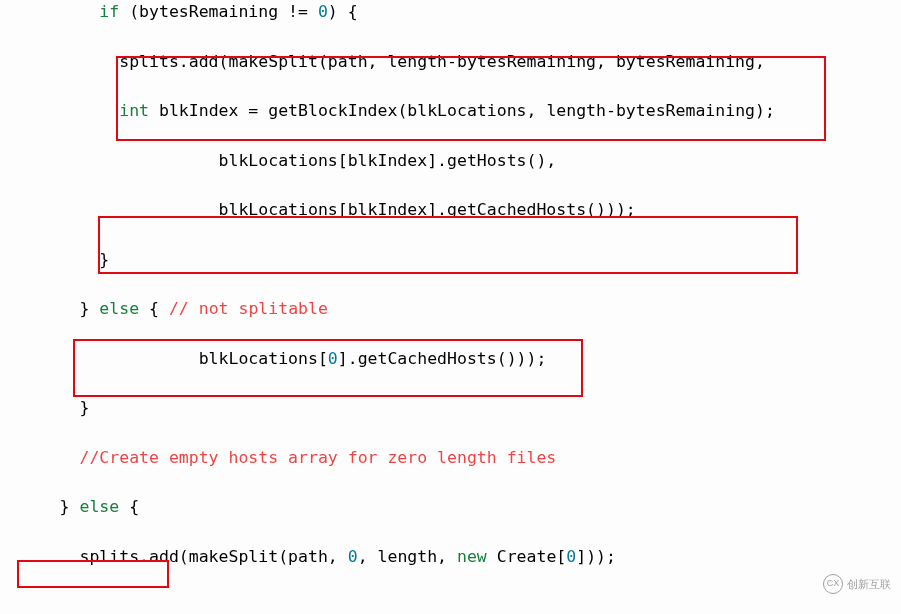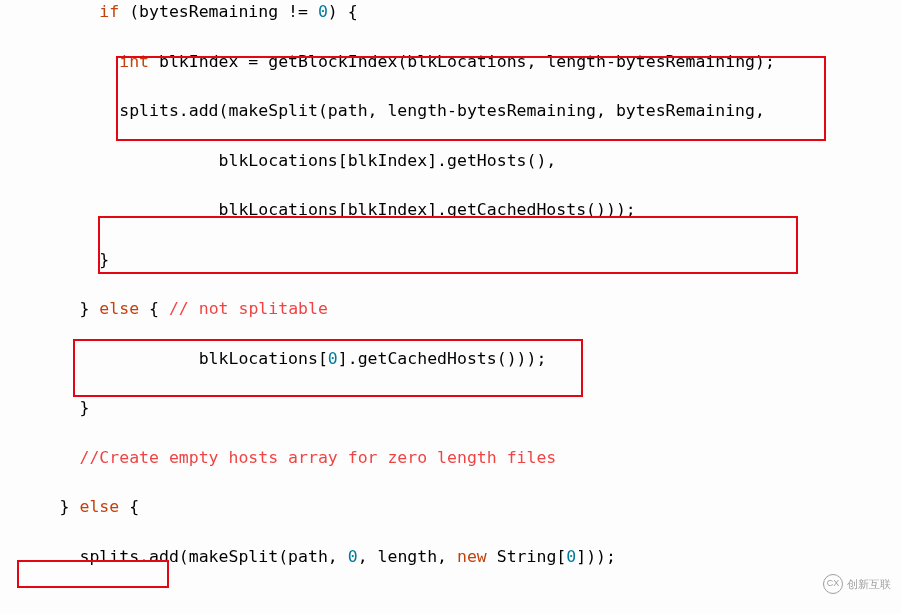--- a/index.html
+++ b/index.html
@@ -13,21 +13,21 @@
     width: 901px;
     height: 614px;
     overflow: hidden;
   }
   pre {
     margin: 0;
     padding: 0;
     white-space: pre;
   }
   .line { display: block; }
-  .kw   { color: #c2410c; } 
+  .kw   { color: #15803d; } 
   .num  { color: #007a99; } 
   .comm { color: #ef4444; } 
   .txt  { color: #000000; } 
   .hl-box {
     position: absolute;
     border: 2px solid #e30613;
     box-sizing: border-box;
   }
   .watermark {
     position: absolute;
@@ -50,31 +50,31 @@
     align-items: center;
     justify-content: center;
     font-size: 9px;
     font-weight: normal;
   }
 </style>
 </head>
 <body>
 
 <pre><span class="line">          <span class="kw">if</span><span class="txt"> (bytesRemaining != </span><span class="num">0</span><span class="txt">) {</span></span>
+<span class="line">            <span class="txt">splits.add(makeSplit(path, length-bytesRemaining, bytesRemaining,</span></span>
 <span class="line">            <span class="kw">int</span><span class="txt"> blkIndex = getBlockIndex(blkLocations, length-bytesRemaining);</span></span>
-<span class="line">            <span class="txt">splits.add(makeSplit(path, length-bytesRemaining, bytesRemaining,</span></span>
 <span class="line">                      <span class="txt">blkLocations[blkIndex].getHosts(),</span></span>
 <span class="line">                      <span class="txt">blkLocations[blkIndex].getCachedHosts()));</span></span>
 <span class="line">          <span class="txt">}</span></span>
 <span class="line">        <span class="txt">} </span><span class="kw">else</span><span class="txt"> { </span><span class="comm">// not splitable</span></span>
 <span class="line">                    <span class="txt">blkLocations[</span><span class="num">0</span><span class="txt">].getCachedHosts()));</span></span>
 <span class="line">        <span class="txt">}</span></span>
 <span class="line">        <span class="comm">//Create empty hosts array for zero length files</span></span>
 <span class="line">      <span class="txt">} </span><span class="kw">else</span><span class="txt"> {</span></span>
-<span class="line">        <span class="txt">splits.add(makeSplit(path, </span><span class="num">0</span><span class="txt">, length, </span><span class="kw">new</span><span class="txt"> String[</span><span class="num">0</span><span class="txt">]));</span></span>
+<span class="line">        <span class="txt">splits.add(makeSplit(path, </span><span class="num">0</span><span class="txt">, length, </span><span class="kw">new</span><span class="txt"> Create[</span><span class="num">0</span><span class="txt">]));</span></span>
 
 
 
 
 
 
 
 
 </pre>
 

